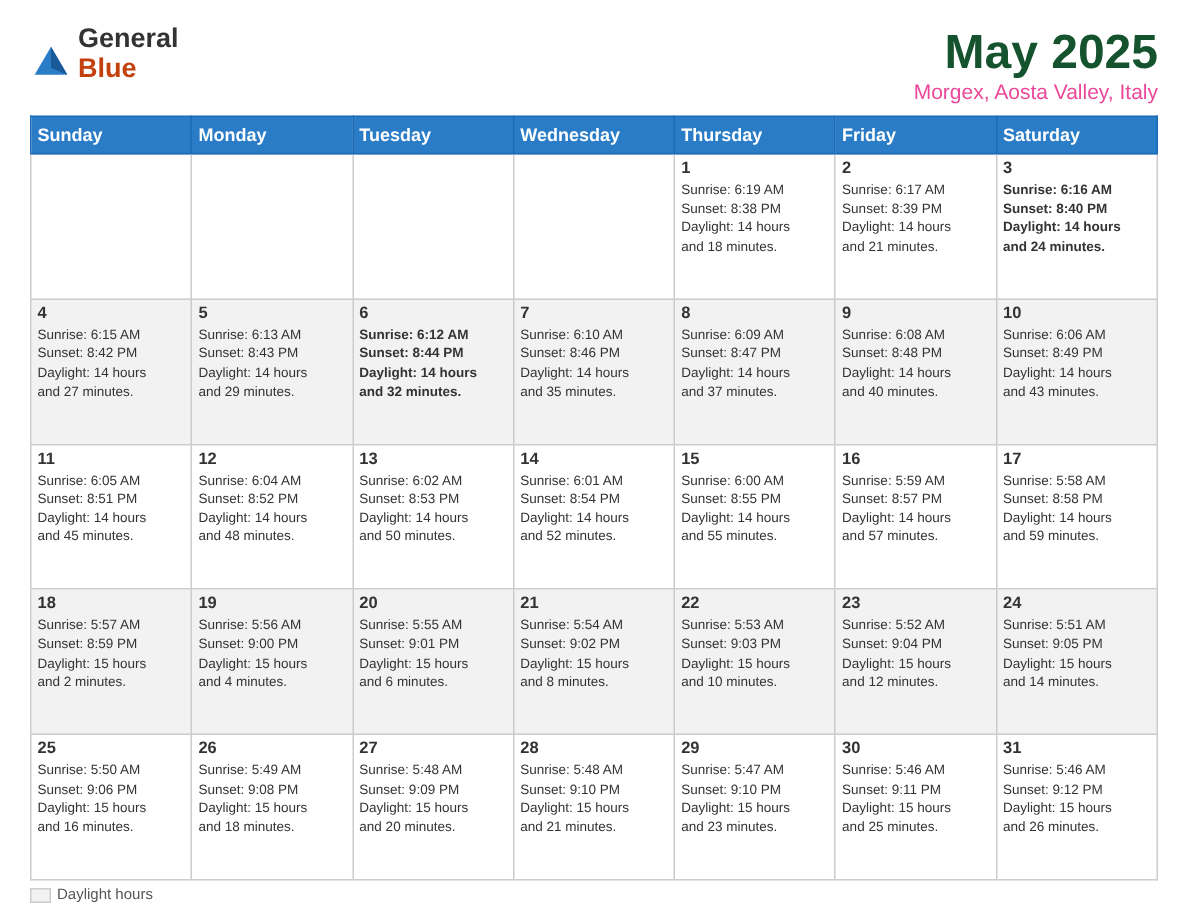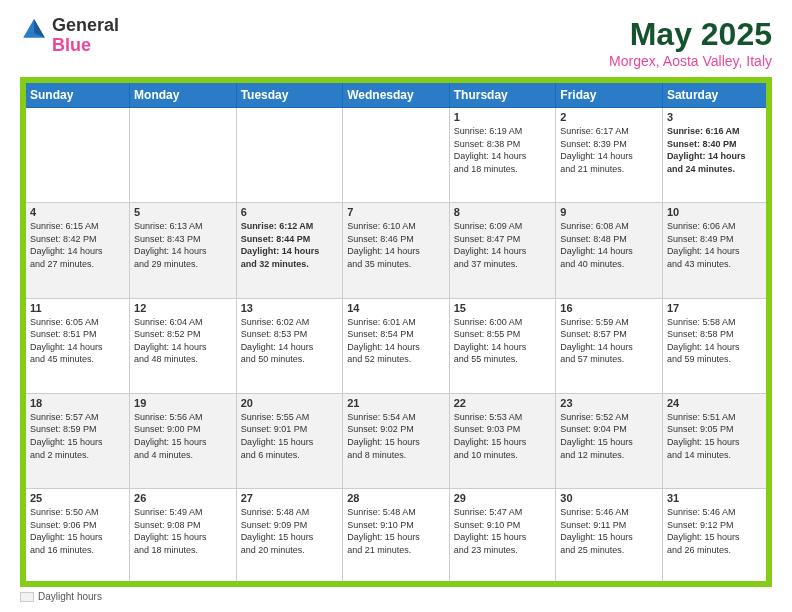--- a/index.html
+++ b/index.html
@@ -18,49 +18,49 @@
       flex-direction: column;
     }
     .header {
       display: flex;
       justify-content: space-between;
       align-items: flex-start;
       margin-bottom: 8px;
     }
     .logo {
       display: flex;
-      align-items: flex-start;
+      align-items: flex-end;
       gap: 4px;
     }
     .logo-text {
       font-size: 18px;
       font-weight: bold;
       line-height: 1.1;
     }
     .logo-general { color: #333; }
-    .logo-blue { color: #ec4899; }
+    .logo-blue { color: #c2410c; }
     .logo-icon {
       width: 28px;
       height: 28px;
     }
     .title-block {
       text-align: right;
     }
     .month-title {
       font-size: 32px;
       font-weight: bold;
       color: #14532d;
     }
     .location {
       font-size: 14px;
       color: #ec4899;
     }
     .calendar {
       flex: 1;
-      border: 6px solid #84cc16;
+      border: 1px solid #84cc16;
       border-collapse: collapse;
       width: 100%;
       table-layout: fixed;
     }
     .calendar th {
       background: #2a7cc7;
       color: #fff;
       font-size: 12px;
       font-weight: bold;
       padding: 5px 4px;

